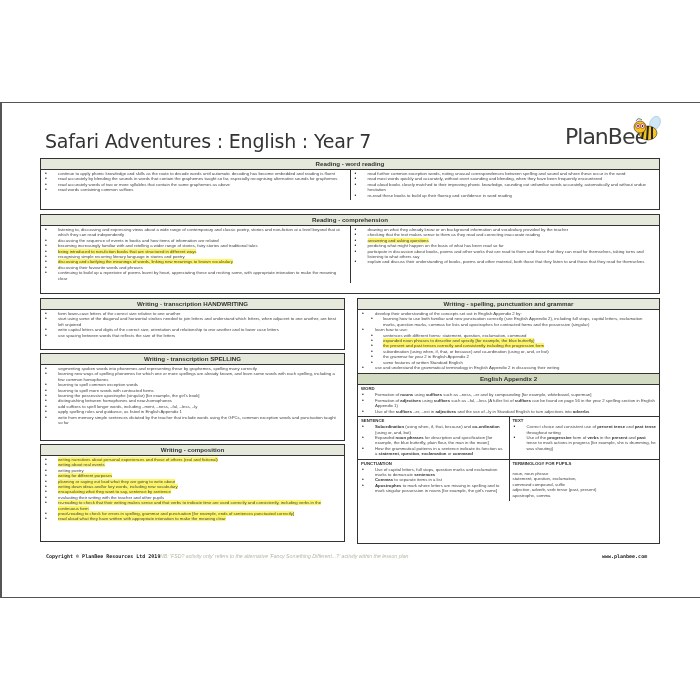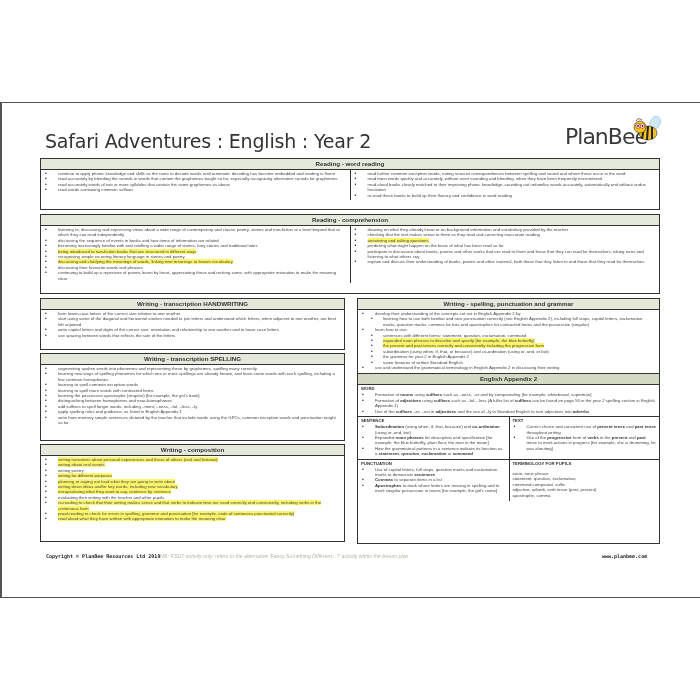--- a/index.html
+++ b/index.html
@@ -35,21 +35,21 @@
   .url { left:602px; font-weight:bold; color:#222; font-family:"DejaVu Sans Mono", monospace; font-size:5px; }
   .grid2 { display:grid; grid-template-columns:1fr 1fr; }
   .cell { padding:1px 3px 2px 3px; border-top:1px solid #333; }
   .cell.r { border-left:1px solid #333; }
 </style>
 </head>
 <body>
 
 <div class="sheet"></div>
 
-<div class="title">Safari Adventures : English : Year 2</div>
+<div class="title">Safari Adventures : English : Year 7</div>
 
 <div class="logo">
   <span class="logo-text">PlanBee</span>
   <svg class="bee" viewBox="0 0 32 26">
     <ellipse cx="24" cy="7" rx="5" ry="7" fill="#cfe6f5" stroke="#9cc3dd" stroke-width="0.6" transform="rotate(25 24 7)"></ellipse>
     <ellipse cx="17" cy="17" rx="9" ry="7" fill="#f6c21b" stroke="#333" stroke-width="0.6"></ellipse>
     <path d="M13 11 L11 23 M17 10 L16 24 M21 11 L21 23" stroke="#222" stroke-width="2"></path>
     <circle cx="9" cy="11" r="6" fill="#f6c21b" stroke="#333" stroke-width="0.6"></circle>
     <circle cx="7" cy="10" r="2.3" fill="#fff" stroke="#c0392b" stroke-width="0.8"></circle>
     <circle cx="11.5" cy="10" r="2.3" fill="#fff" stroke="#c0392b" stroke-width="0.8"></circle>

